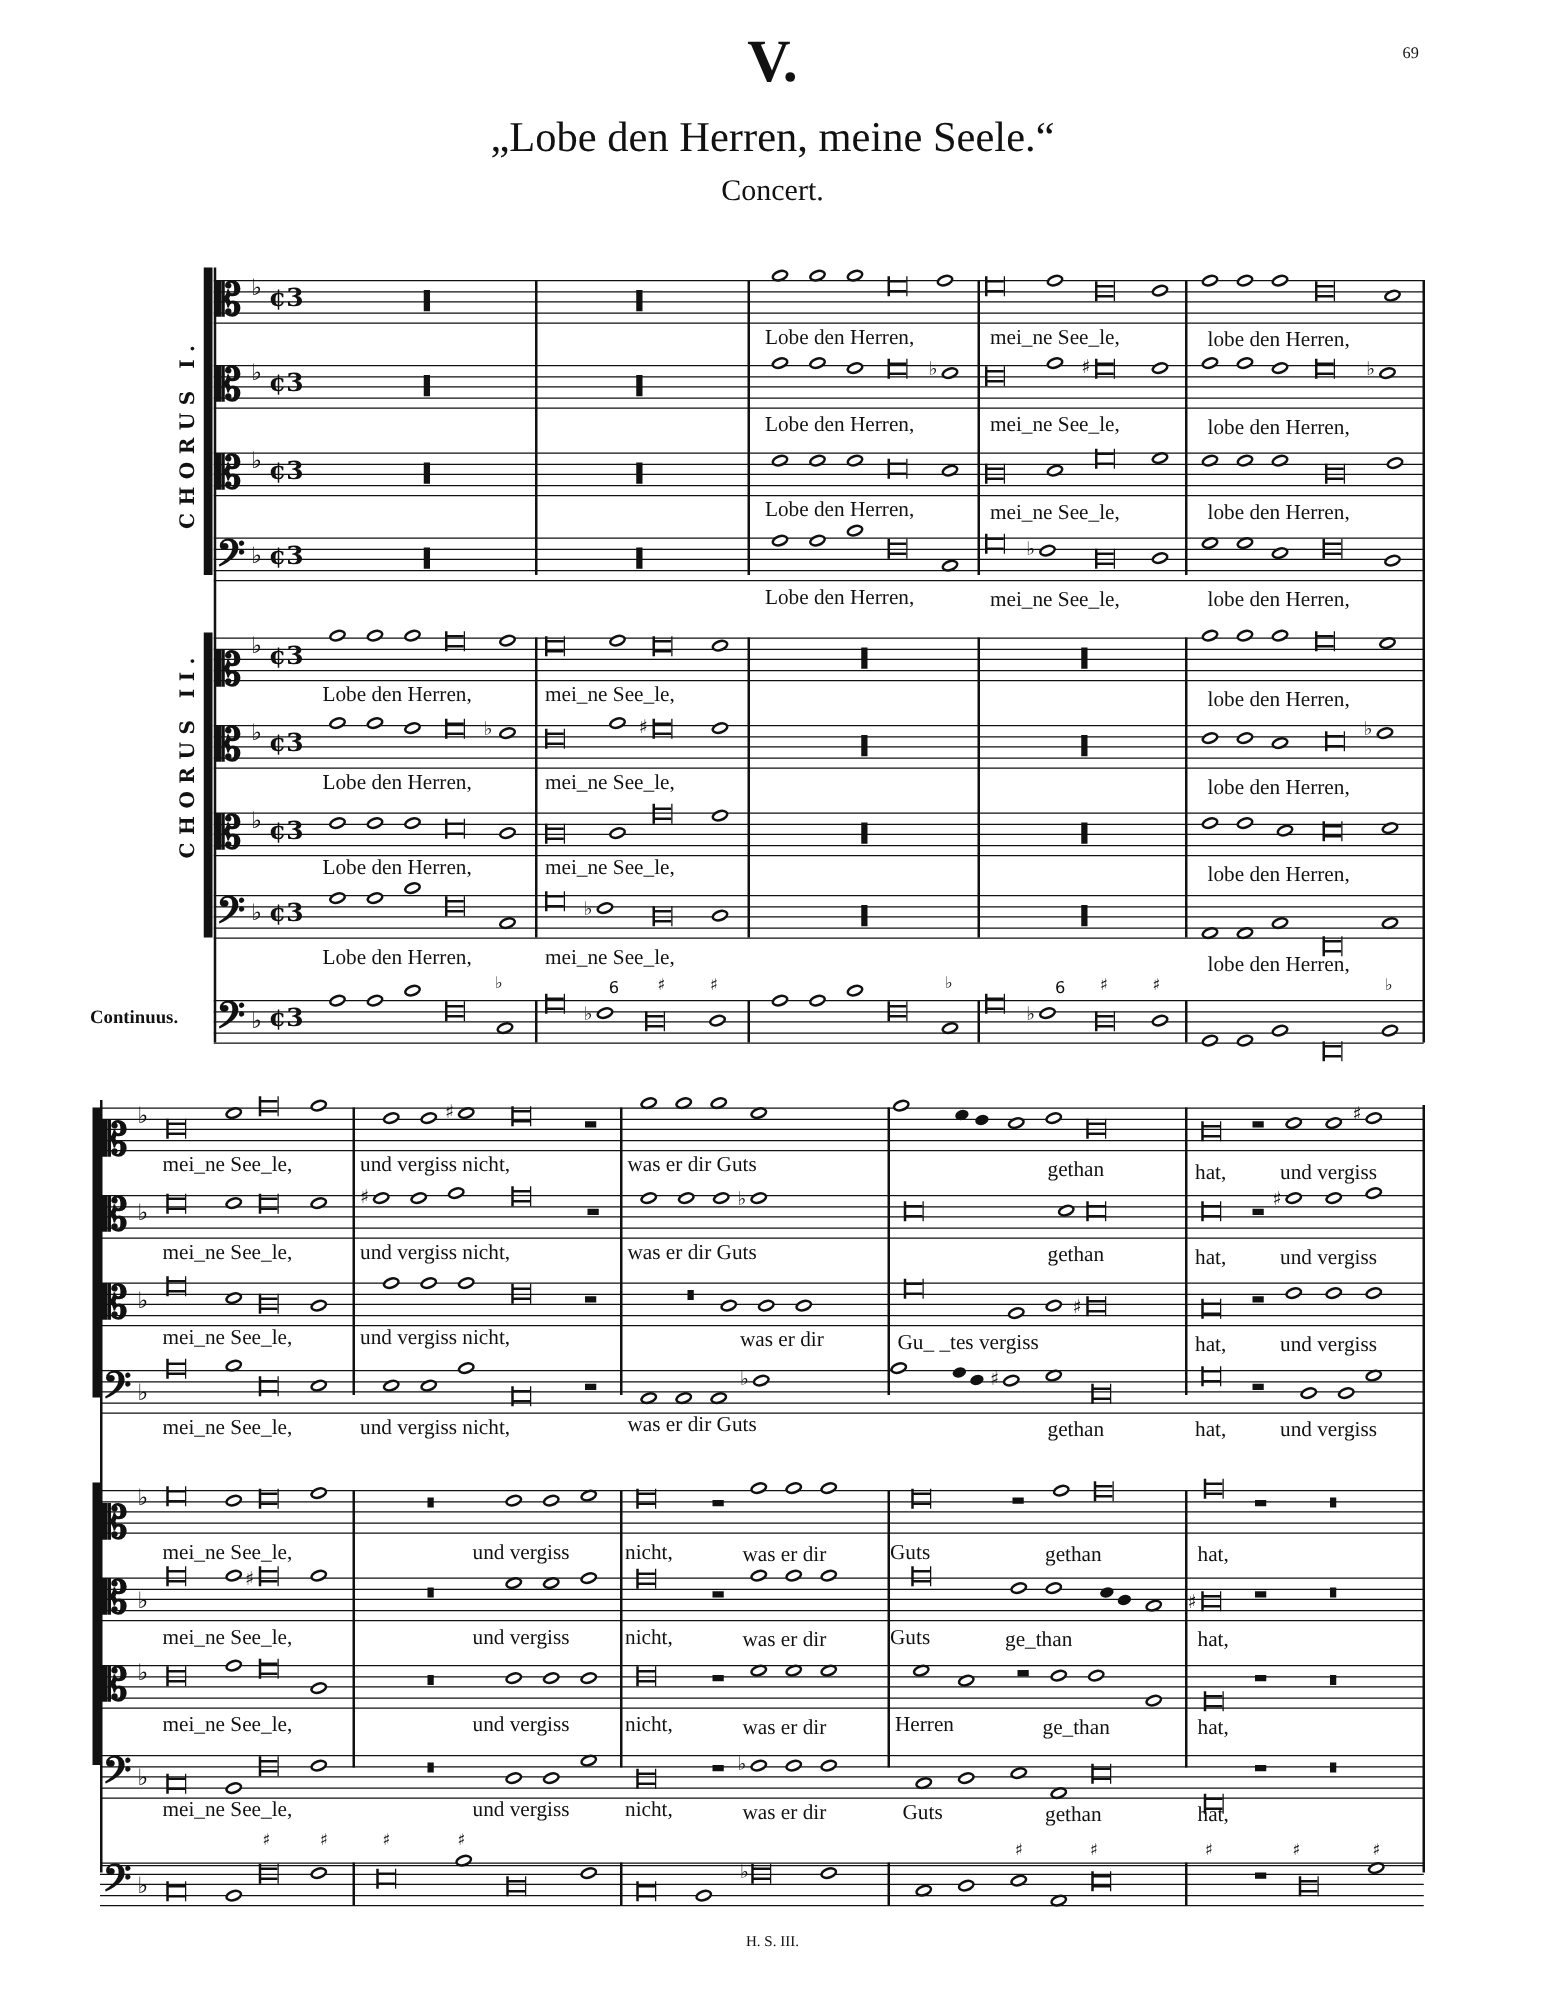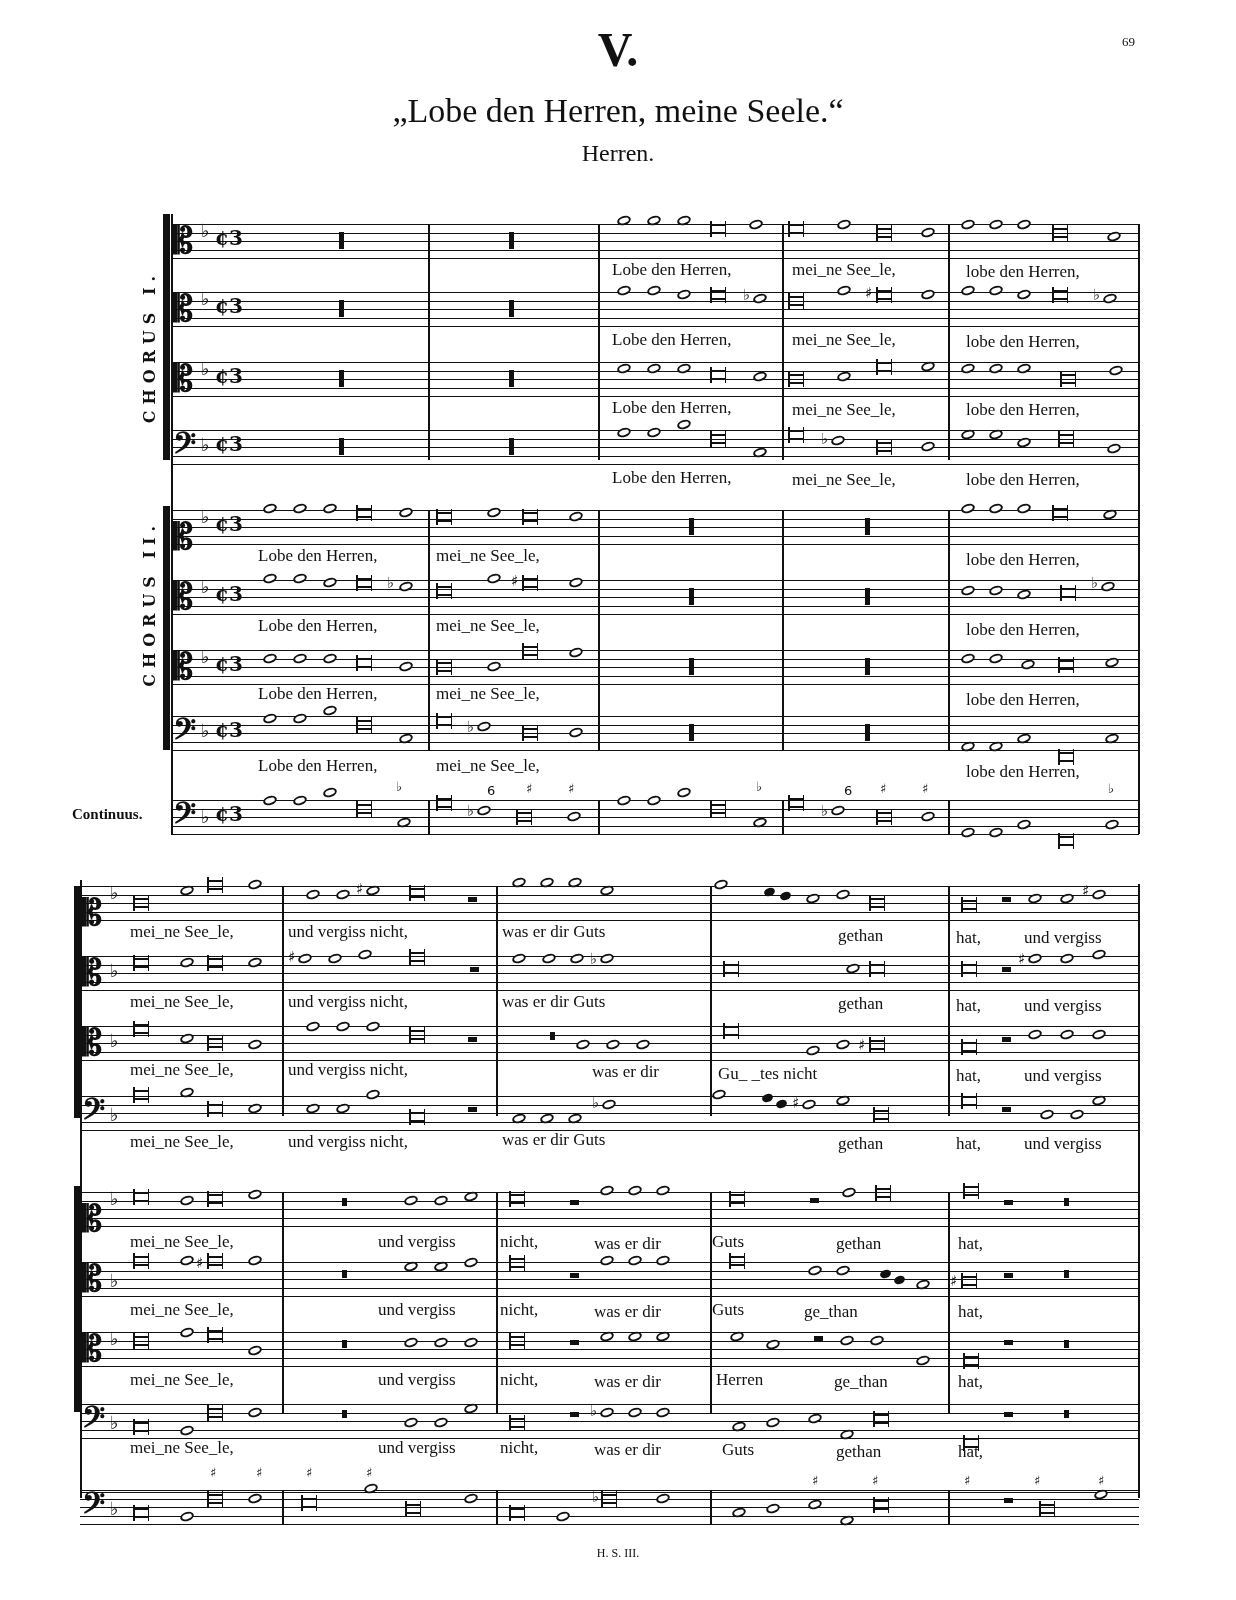--- a/index.html
+++ b/index.html
@@ -38,21 +38,21 @@
   .lyric { position: absolute; font-size: 17px; white-space: nowrap; font-family: "Liberation Serif", serif; }
   .chorus-label { position: absolute; writing-mode: vertical-rl; transform: rotate(180deg); font-weight: bold; font-size: 16px; letter-spacing: 6px; font-family: "DejaVu Serif", serif; }
   .instr-label { position: absolute; font-weight: bold; font-size: 15px; font-family: "Liberation Serif", serif; }
 </style>
 </head>
 <body>
 
 <div class="page-number">69</div>
 <div class="movement-number">V.</div>
 <div class="piece-title">„Lobe den Herren, meine Seele.“</div>
-<div class="piece-subtitle">Herren.</div>
+<div class="piece-subtitle">Concert.</div>
 
 <div class="system" style="left:0;top:0;width:1236px;height:860px;">
 
   <div class="chorus-label" style="left:140px;top:270px;">CHORUS I.</div>
   <div class="chorus-label" style="left:140px;top:520px;">CHORUS II.</div>
   <div class="instr-label" style="left:72px;top:806px;">Continuus.</div>
 
   <div class="system-bracket" style="left:163px;top:214px;height:246px;"></div>
   <div class="system-bracket" style="left:163px;top:506px;height:244px;"></div>
   <div class="system-line" style="left:171px;top:214px;height:620px;"></div>
@@ -488,21 +488,21 @@
     <div class="breve" style="left:790px;top:14px;"></div>
     <div class="breve" style="left:882px;top:16px;"></div>
     <div class="halfrest" style="left:922px;top:11px;"></div>
     <div class="note" style="left:948px;top:4px;"></div>
     <div class="note" style="left:980px;top:4px;"></div>
     <div class="note" style="left:1012px;top:4px;"></div>
   </div>
   <div class="lyric" style="left:130px;top:1060px;">mei_ne  See_le,</div>
   <div class="lyric" style="left:288px;top:1060px;">und vergiss nicht,</div>
   <div class="lyric" style="left:592px;top:1062px;">was er  dir</div>
-  <div class="lyric" style="left:718px;top:1064px;">Gu_  _tes  nicht</div>
+  <div class="lyric" style="left:718px;top:1064px;">Gu_  _tes  vergiss</div>
   <div class="lyric" style="left:956px;top:1066px;">hat,</div>
   <div class="lyric" style="left:1024px;top:1066px;">und vergiss</div>
 
   <div class="staff" style="left:80px;right:97px;top:1096px;">
     <div class="line l0"></div>
       <div class="line l1"></div>
       <div class="line l2"></div>
       <div class="line l3"></div>
       <div class="line l4"></div>
     <span class="clef">𝄢</span>

